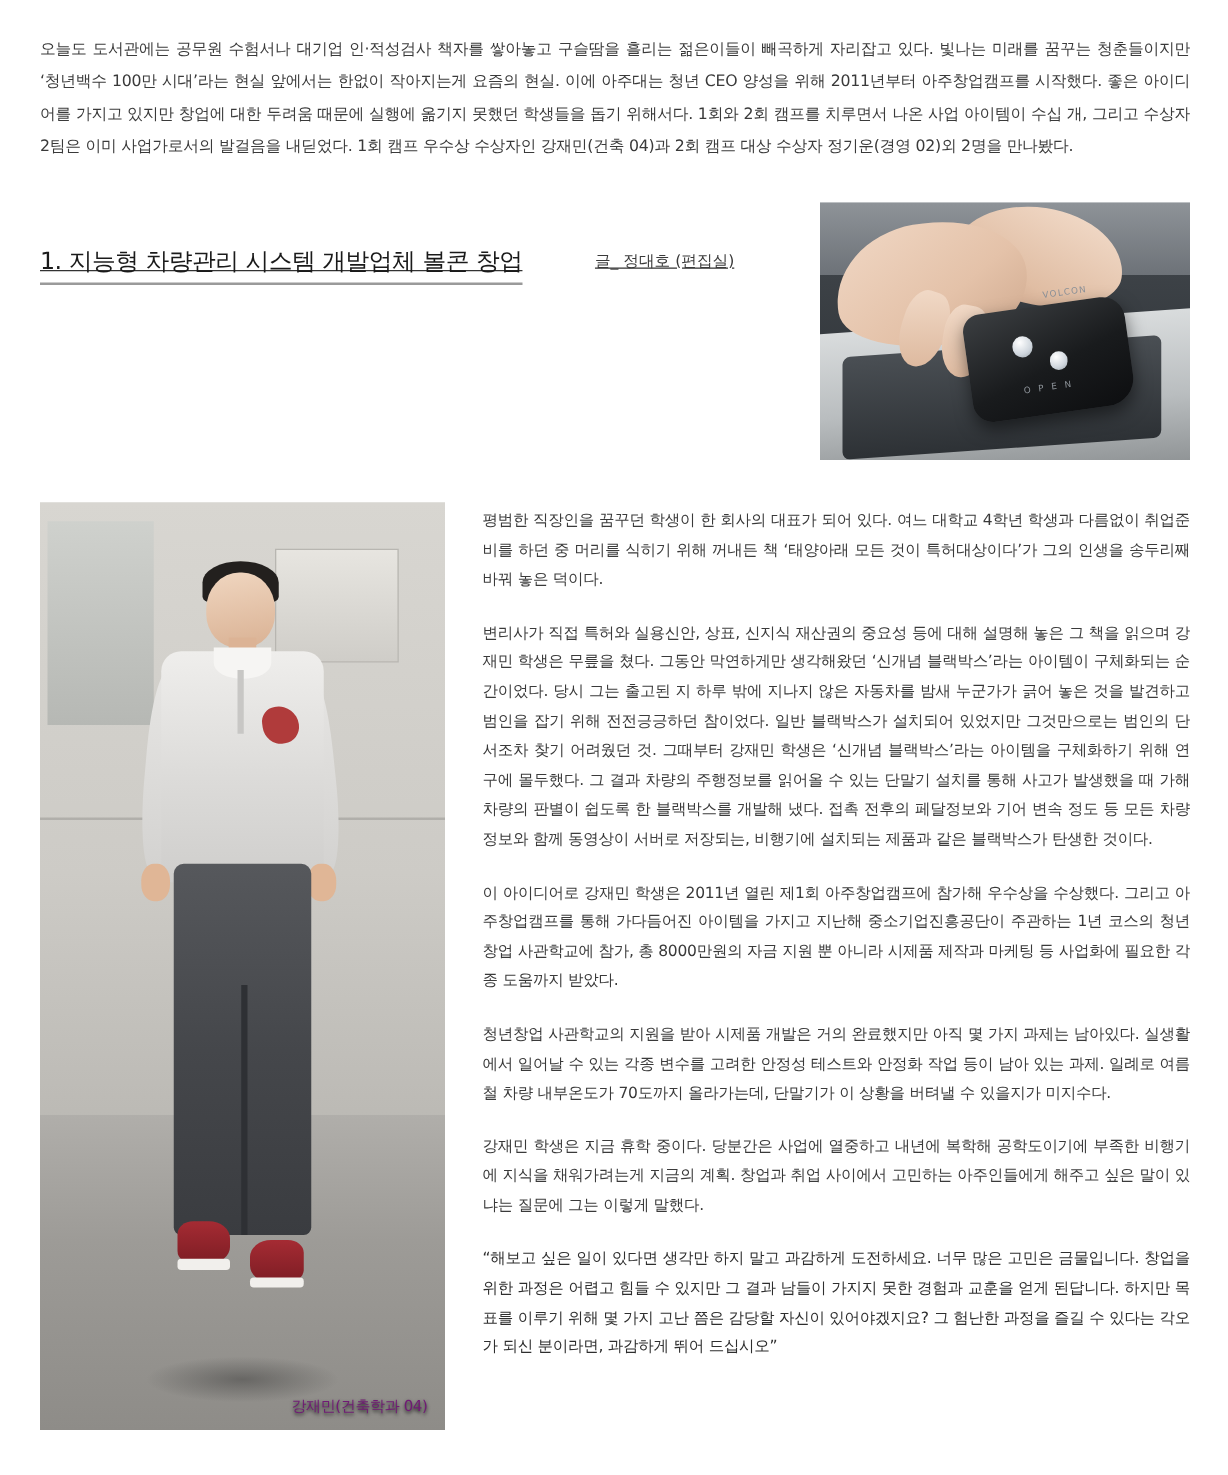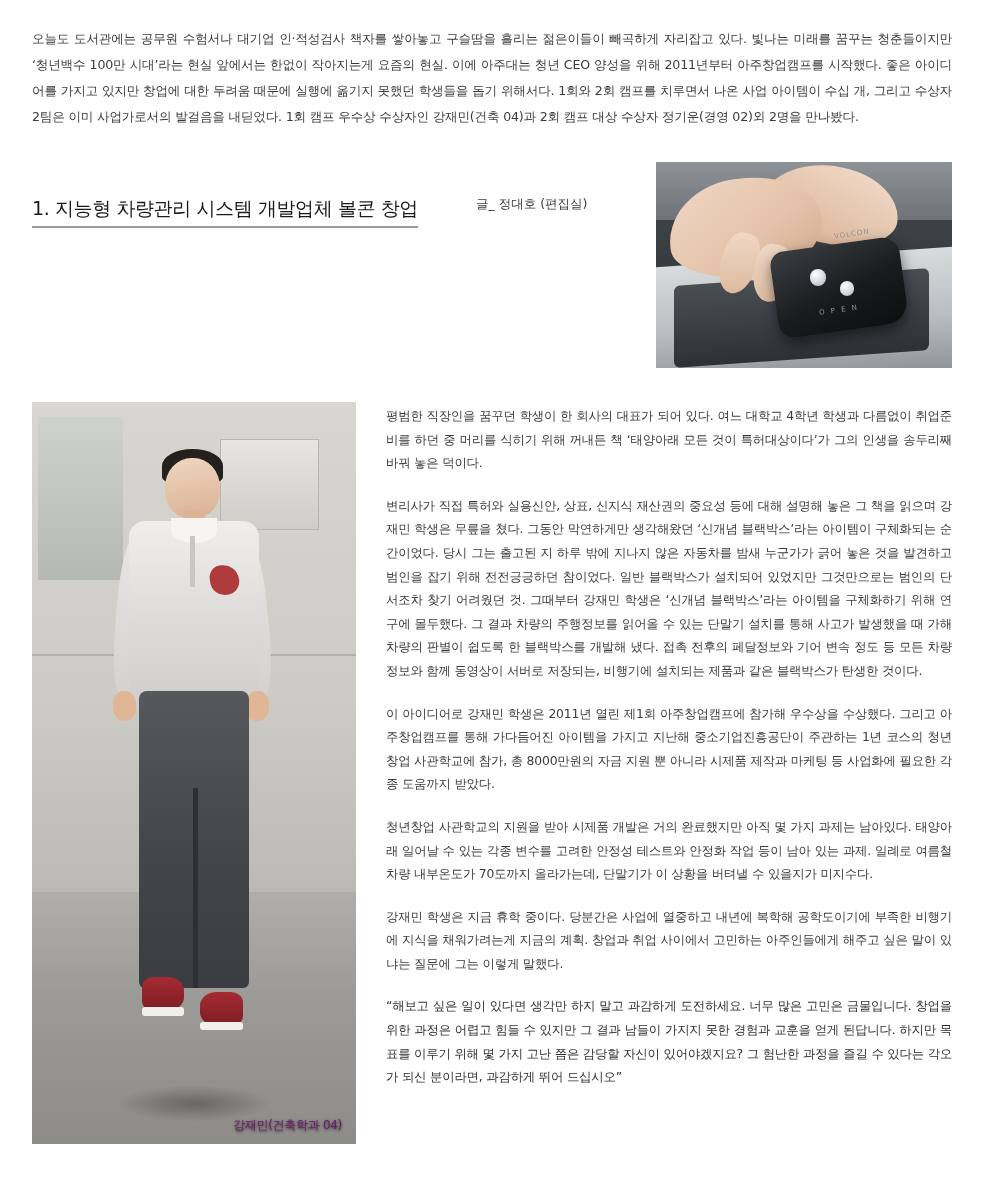--- a/index.html
+++ b/index.html
@@ -35,22 +35,23 @@
     letter-spacing: -0.2px;
   }
 
   
   .section-title-wrap {
     position: absolute;
     left: 32px;
     top: 196px;
     width: 600px;
     display: flex;
-    align-items: flex-start;
+    align-items: center;
     gap: 18px;
+    text-decoration: underline;
   }
   .section-title {
     font-size: 19px;
     color: #1a1a1a;
     border-bottom: 2px solid #9a9a9a;
     padding-bottom: 4px;
     letter-spacing: -0.4px;
     white-space: nowrap;
   }
   .byline {
@@ -404,18 +405,18 @@
     <div class="pp-sole1"></div>
     <div class="pp-shoeR"></div>
     <div class="pp-sole2"></div>
     <div class="pp-caption">강재민(건축학과 04)</div>
   </div>
 
   <div class="body-col">
     <p>평범한 직장인을 꿈꾸던 학생이 한 회사의 대표가 되어 있다. 여느 대학교 4학년 학생과 다름없이 취업준비를 하던 중 머리를 식히기 위해 꺼내든 책 ‘태양아래 모든 것이 특허대상이다’가 그의 인생을 송두리째 바꿔 놓은 덕이다.</p>
     <p>변리사가 직접 특허와 실용신안, 상표, 신지식 재산권의 중요성 등에 대해 설명해 놓은 그 책을 읽으며 강재민 학생은 무릎을 쳤다. 그동안 막연하게만 생각해왔던 ‘신개념 블랙박스’라는 아이템이 구체화되는 순간이었다. 당시 그는 출고된 지 하루 밖에 지나지 않은 자동차를 밤새 누군가가 긁어 놓은 것을 발견하고 범인을 잡기 위해 전전긍긍하던 참이었다. 일반 블랙박스가 설치되어 있었지만 그것만으로는 범인의 단서조차 찾기 어려웠던 것. 그때부터 강재민 학생은 ‘신개념 블랙박스’라는 아이템을 구체화하기 위해 연구에 몰두했다. 그 결과 차량의 주행정보를 읽어올 수 있는 단말기 설치를 통해 사고가 발생했을 때 가해 차량의 판별이 쉽도록 한 블랙박스를 개발해 냈다. 접촉 전후의 페달정보와 기어 변속 정도 등 모든 차량정보와 함께 동영상이 서버로 저장되는, 비행기에 설치되는 제품과 같은 블랙박스가 탄생한 것이다.</p>
     <p>이 아이디어로 강재민 학생은 2011년 열린 제1회 아주창업캠프에 참가해 우수상을 수상했다. 그리고 아주창업캠프를 통해 가다듬어진 아이템을 가지고 지난해 중소기업진흥공단이 주관하는 1년 코스의 청년창업 사관학교에 참가, 총 8000만원의 자금 지원 뿐 아니라 시제품 제작과 마케팅 등 사업화에 필요한 각종 도움까지 받았다.</p>
-    <p>청년창업 사관학교의 지원을 받아 시제품 개발은 거의 완료했지만 아직 몇 가지 과제는 남아있다. 태양아래 일어날 수 있는 각종 변수를 고려한 안정성 테스트와 안정화 작업 등이 남아 있는 과제. 일례로 여름철 차량 내부온도가 70도까지 올라가는데, 단말기가 이 상황을 버텨낼 수 있을지가 미지수다.</p>
+    <p>청년창업 사관학교의 지원을 받아 시제품 개발은 거의 완료했지만 아직 몇 가지 과제는 남아있다. 실생활에서 일어날 수 있는 각종 변수를 고려한 안정성 테스트와 안정화 작업 등이 남아 있는 과제. 일례로 여름철 차량 내부온도가 70도까지 올라가는데, 단말기가 이 상황을 버텨낼 수 있을지가 미지수다.</p>
     <p>강재민 학생은 지금 휴학 중이다. 당분간은 사업에 열중하고 내년에 복학해 공학도이기에 부족한 비행기에 지식을 채워가려는게 지금의 계획. 창업과 취업 사이에서 고민하는 아주인들에게 해주고 싶은 말이 있냐는 질문에 그는 이렇게 말했다.</p>
     <p class="quote">“해보고 싶은 일이 있다면 생각만 하지 말고 과감하게 도전하세요. 너무 많은 고민은 금물입니다. 창업을 위한 과정은 어렵고 힘들 수 있지만 그 결과 남들이 가지지 못한 경험과 교훈을 얻게 된답니다. 하지만 목표를 이루기 위해 몇 가지 고난 쯤은 감당할 자신이 있어야겠지요? 그 험난한 과정을 즐길 수 있다는 각오가 되신 분이라면, 과감하게 뛰어 드십시오”</p>
   </div>
 
 </div>
 
 </body></html>

